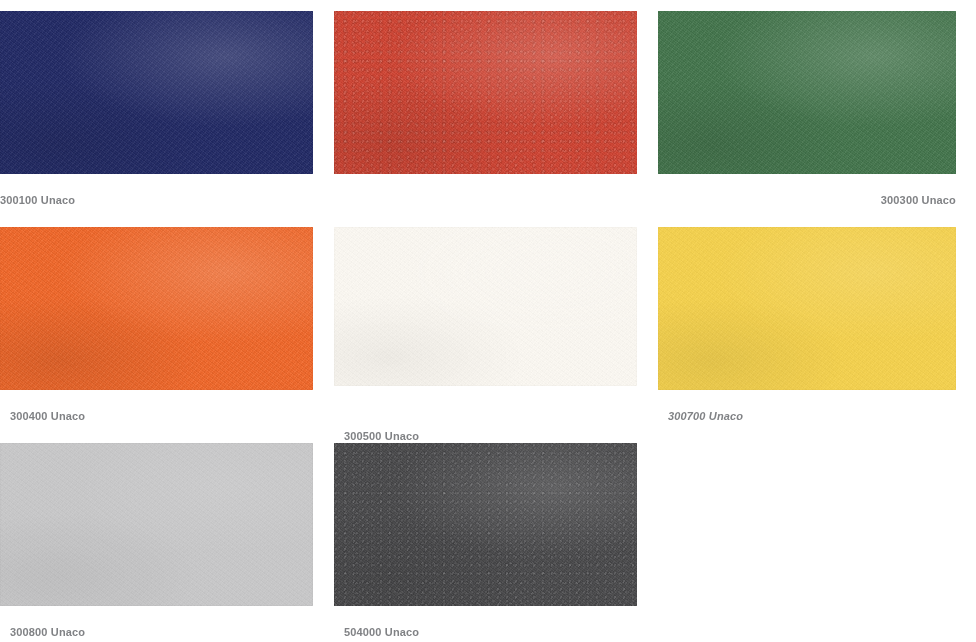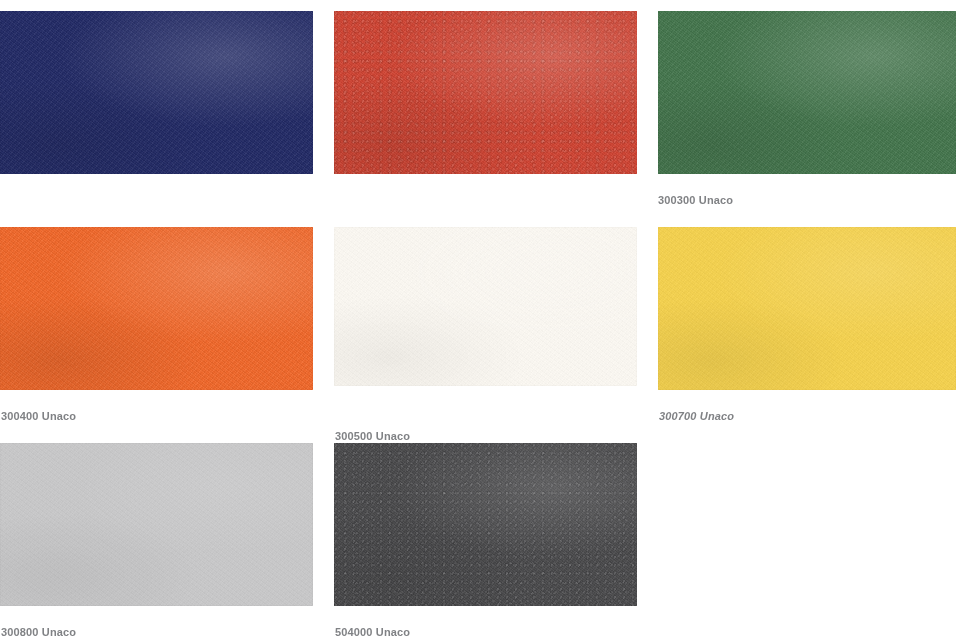--- a/index.html
+++ b/index.html
@@ -90,51 +90,52 @@
   }
 
   .swatch-label {
     margin-top: 19px;
     font-size: 11px;
     font-weight: bold;
     letter-spacing: 0.15px;
     color: #808285;
     line-height: 14px;
     white-space: nowrap;
-    padding-left: 1px;
+    padding-left: 10px;
   }
 
   .row-1 .swatch-label { padding-left: 0; }
 </style>
 </head>
 <body style="background: rgb(255, 255, 255);">
 
 <div class="swatch-grid">
 
   <div class="swatch-cell row-1">
     <div class="swatch-chip" style="background-color: rgb(34, 42, 102);">
       <span class="tex tex-grain"></span>
       <span class="tex tex-sheen"></span>
     </div>
+    <div class="swatch-label" style="color: rgb(128, 130, 133);">300100 Unaco</div>
   </div>
 
   <div class="swatch-cell row-1">
     <div class="swatch-chip" style="background-color: rgb(209, 68, 51);">
       <span class="tex tex-pebble"></span>
       <span class="tex tex-grain"></span>
       <span class="tex tex-sheen"></span>
     </div>
   </div>
 
   <div class="swatch-cell row-1">
     <div class="swatch-chip" style="background-color: rgb(68, 118, 77);">
       <span class="tex tex-grain"></span>
       <span class="tex tex-sheen"></span>
     </div>
-    <div class="swatch-label" style="color: rgb(128, 130, 133);">300300 Unaco</div>
+    <div class="swatch-label" style="color: rgb(128, 130, 133); text-align: right;">300300 Unaco</div>
   </div>
 
   <div class="swatch-cell">
     <div class="swatch-chip" style="background-color: rgb(242, 104, 42);">
       <span class="tex tex-grain"></span>
       <span class="tex tex-sheen"></span>
     </div>
     <div class="swatch-label" style="color: rgb(128, 130, 133);">300400 Unaco</div>
   </div>
 

